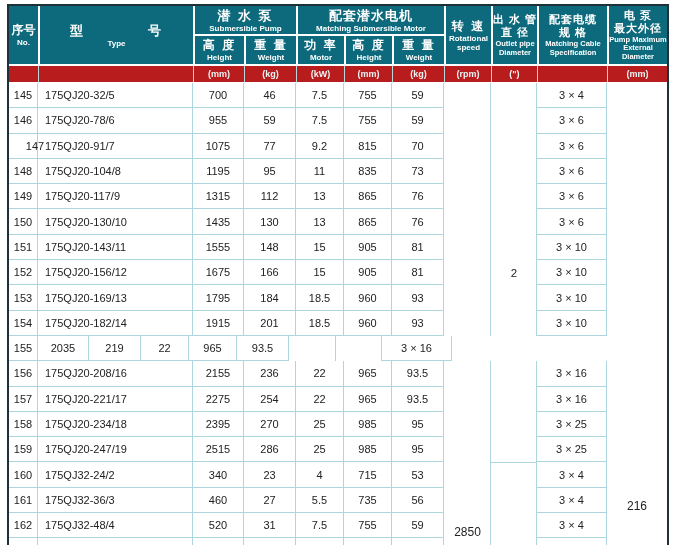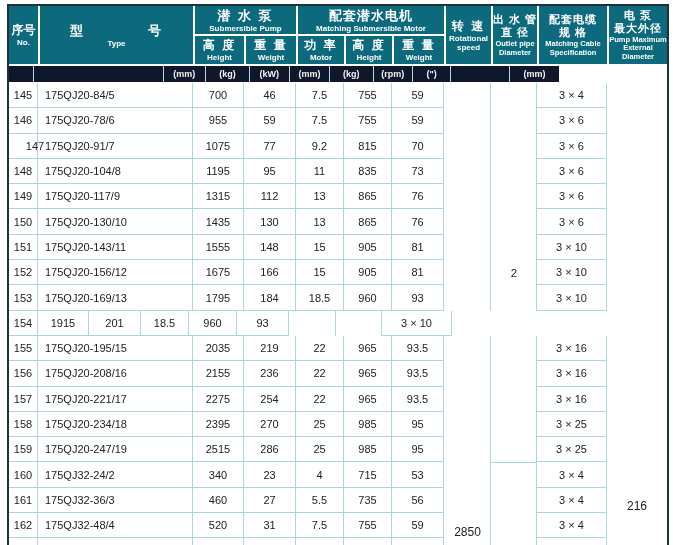--- a/index.html
+++ b/index.html
@@ -11,21 +11,21 @@
   
   .hcell{position:absolute;background:#0d6a7d;color:#fff;display:flex;flex-direction:column;
          align-items:center;justify-content:center;text-align:center;box-sizing:border-box;}
   .zh{font-size:12px;font-weight:bold;letter-spacing:2px;line-height:14px;white-space:pre;}
   .zh-big{font-size:13px;font-weight:bold;letter-spacing:2px;line-height:15px;white-space:pre;}
   .zh-sm{font-size:11px;font-weight:bold;letter-spacing:1px;line-height:13px;white-space:pre;}
   .en{font-size:8px;font-weight:bold;line-height:9px;margin-top:1px;}
   .en-sm{font-size:7.5px;font-weight:bold;line-height:8.5px;margin-top:1px;}
   .type-zh-row{width:100%;display:flex;justify-content:space-between;box-sizing:border-box;padding:0 30px;}
   
-  .units{position:absolute;left:9px;top:66px;width:550px;height:16px;background:#0f172a;
+  .units{position:absolute;left:9px;top:66px;width:658px;height:16px;background:#b91c1c;
          display:flex;align-items:stretch;}
   .ucell{box-sizing:border-box;display:flex;align-items:center;justify-content:center;
          color:#eef4f6;font-size:9px;font-weight:bold;border-left:1px solid #bcd8de;}
   .ucell:first-child{border-left:none;}
   
   .data{position:absolute;left:9px;top:83px;width:658px;height:462px;overflow:hidden;background:#fff;}
   .drow{display:flex;height:25.3px;box-sizing:border-box;}
   .dcell{box-sizing:border-box;display:flex;align-items:center;justify-content:center;
          font-size:11px;color:#222;border-right:1px solid #aed6de;border-bottom:1px solid #aed6de;}
   .dcell.left{justify-content:flex-start;padding-left:7px;}
@@ -116,21 +116,21 @@
     <div class="ucell" style="width:47px;">(rpm)</div>
     <div class="ucell" style="width:46px;">(")</div>
     <div class="ucell" style="width:70px;"></div>
     <div class="ucell" style="width:60px;">(mm)</div>
   </div>
 
   <div class="data" id="data-grid">
 
   <div class="drow">
         <div class="dcell" style="width: 29px;">145</div>
-        <div class="dcell left" style="width: 155px;">175QJ20-84/5</div>
+        <div class="dcell left" style="width: 155px;">175QJ20-32/5</div>
         <div class="dcell" style="width: 51px;">700</div>
         <div class="dcell" style="width: 52px;">46</div>
         <div class="dcell" style="width: 48px;">7.5</div>
         <div class="dcell" style="width: 48px;">755</div>
         <div class="dcell" style="width: 52px;">59</div>
         <div class="dcell merged" style="width: 47px;"></div>
         <div class="dcell merged" style="width: 46px;"></div>
         <div class="dcell" style="width: 70px;">3 × 4</div>
         <div class="dcell merged lastcol" style="width: 60px;"></div>
       </div>
@@ -233,33 +233,33 @@
         <div class="dcell" style="width: 48px;">18.5</div>
         <div class="dcell" style="width: 48px;">960</div>
         <div class="dcell" style="width: 52px;">93</div>
         <div class="dcell merged" style="width: 47px;"></div>
         <div class="dcell merged" style="width: 46px;"></div>
         <div class="dcell" style="width: 70px;">3 × 10</div>
         <div class="dcell merged lastcol" style="width: 60px;"></div>
       </div>
       <div class="drow">
         <div class="dcell" style="width: 29px;">154</div>
+        <div class="dcell left" style="width: 155px;">175QJ20-182/14</div>
         <div class="dcell" style="width: 51px;">1915</div>
         <div class="dcell" style="width: 52px;">201</div>
         <div class="dcell" style="width: 48px;">18.5</div>
         <div class="dcell" style="width: 48px;">960</div>
         <div class="dcell" style="width: 52px;">93</div>
         <div class="dcell merged" style="width: 47px;"></div>
         <div class="dcell merged" style="width: 46px;"></div>
         <div class="dcell" style="width: 70px;">3 × 10</div>
         <div class="dcell merged lastcol" style="width: 60px;"></div>
       </div>
       <div class="drow">
         <div class="dcell" style="width: 29px;">155</div>
-        <div class="dcell left" style="width: 155px;">175QJ20-195/15</div>
         <div class="dcell" style="width: 51px;">2035</div>
         <div class="dcell" style="width: 52px;">219</div>
         <div class="dcell" style="width: 48px;">22</div>
         <div class="dcell" style="width: 48px;">965</div>
         <div class="dcell" style="width: 52px;">93.5</div>
         <div class="dcell merged" style="width: 47px;"></div>
         <div class="dcell merged" style="width: 46px;"></div>
         <div class="dcell" style="width: 70px;">3 × 16</div>
         <div class="dcell merged lastcol" style="width: 60px;"></div>
       </div>

